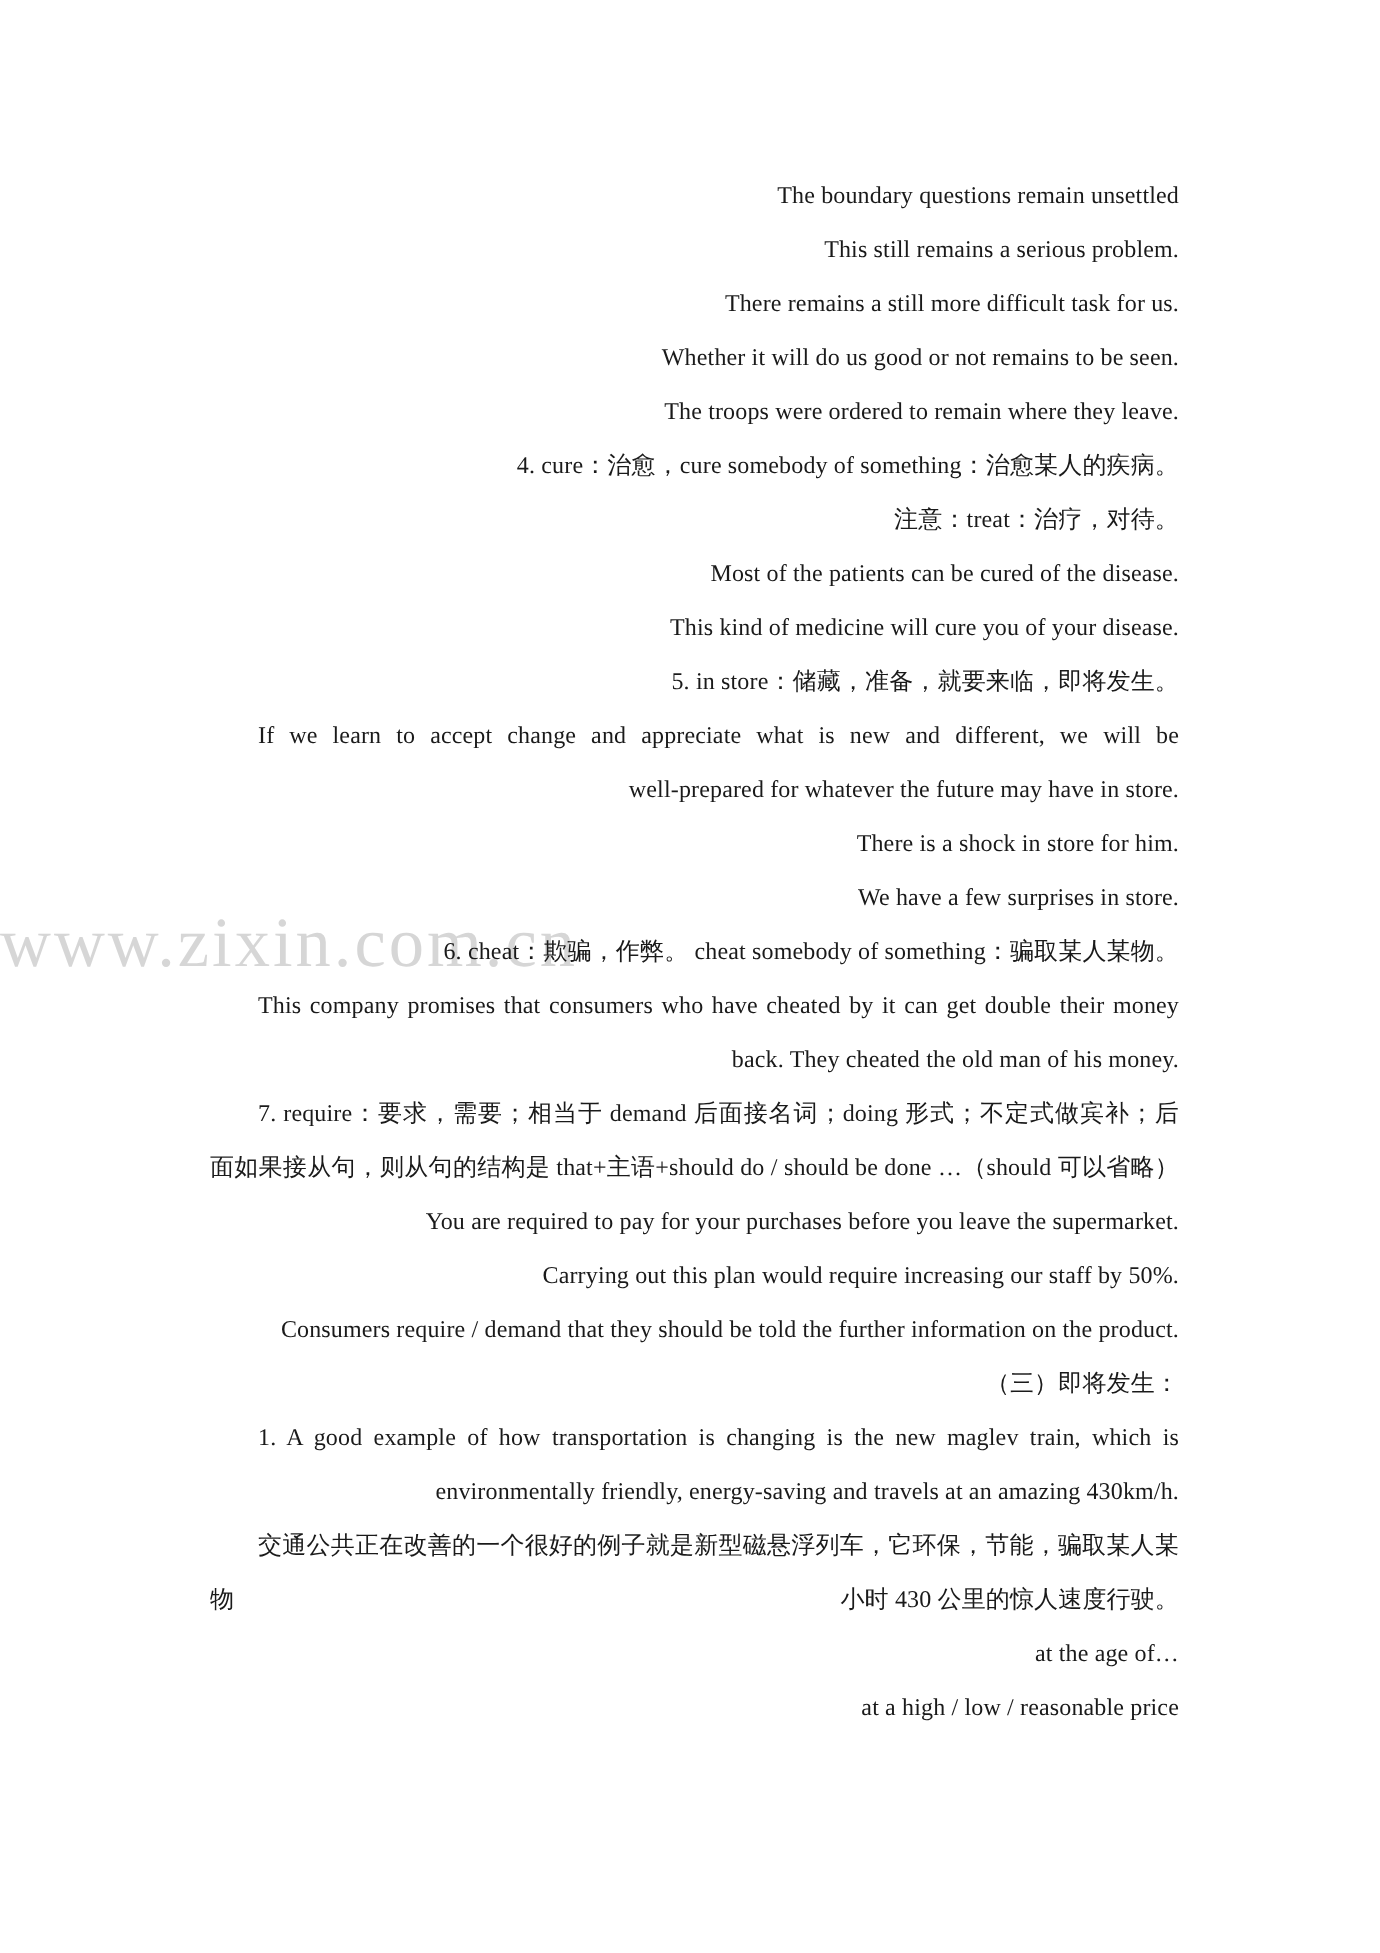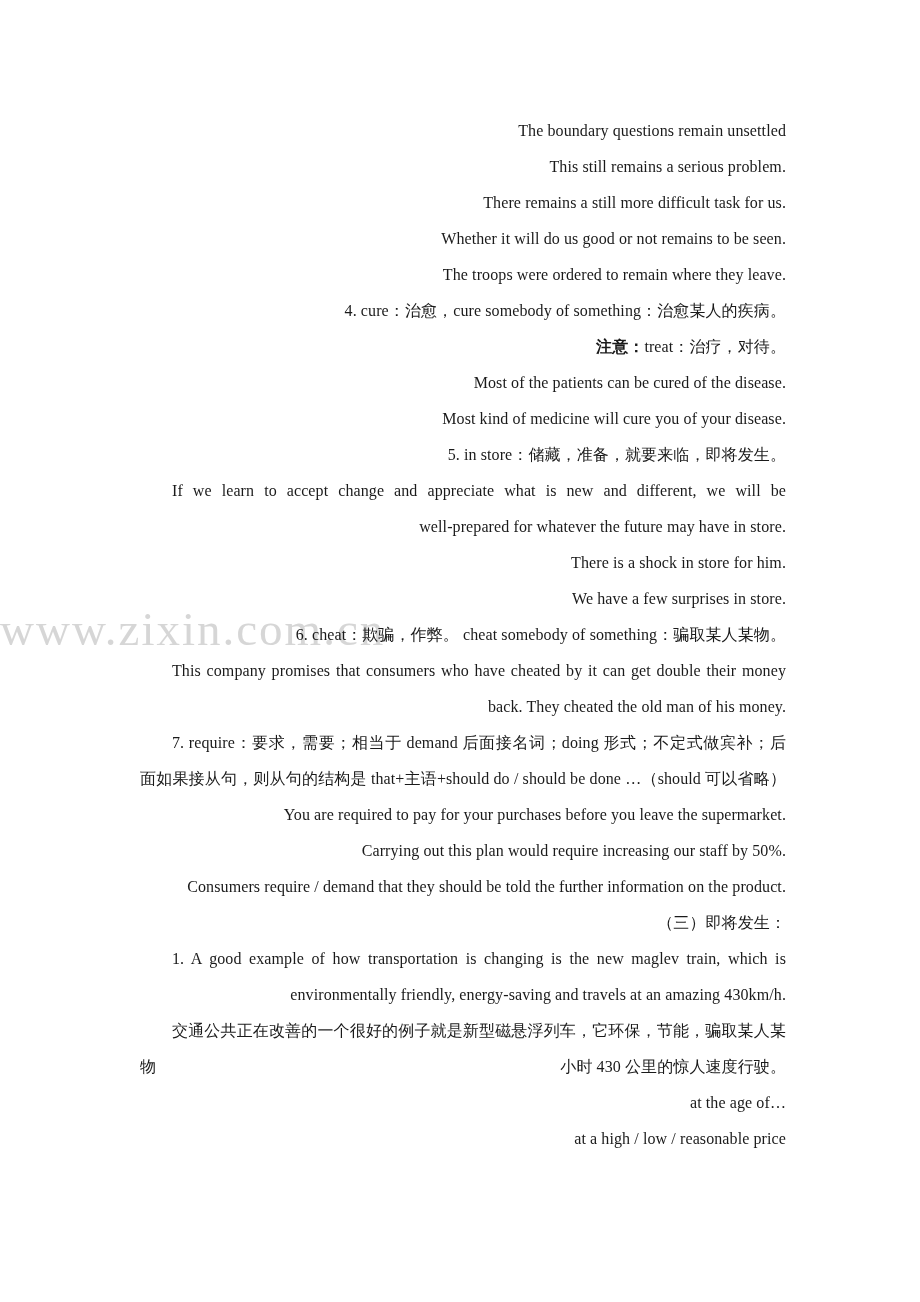--- a/index.html
+++ b/index.html
@@ -31,21 +31,21 @@
   }
   .line.indent {
     text-indent: 32px;
   }
   .line.justify {
     text-align: justify;
     text-align-last: justify;
     white-space: normal;
   }
   .bold {
-    font-weight: bold;
+    font-weight: normal;
   }
   .watermark {
     position: absolute;
     z-index: 0;
     top: 602px;
     left: 0;
     width: 100%;
     text-align: left;
     font-family: "Liberation Serif", "DejaVu Serif", serif;
     font-size: 47px;
@@ -62,21 +62,21 @@
   <div class="watermark">www.zixin.com.cn</div>
   <div class="doc-lines">
       <div class="line indent"><span>The boundary questions remain unsettled</span></div>
       <div class="line indent"><span>This still remains a serious problem.</span></div>
       <div class="line indent"><span>There remains a still more difficult task for us.</span></div>
       <div class="line indent"><span>Whether it will do us good or not remains to be seen.</span></div>
       <div class="line indent"><span>The troops were ordered to remain where they leave.</span></div>
       <div class="line indent"><span>4. cure：治愈，cure somebody of something：治愈某人的疾病。</span></div>
       <div class="line indent"><span class="bold">注意：</span><span>treat：治疗，对待。</span></div>
       <div class="line indent"><span>Most of the patients can be cured of the disease.</span></div>
-      <div class="line indent"><span>Most kind of medicine will cure you of your disease.</span></div>
+      <div class="line indent"><span>This kind of medicine will cure you of your disease.</span></div>
       <div class="line indent"><span>5. in store：储藏，准备，就要来临，即将发生。</span></div>
       <div class="line indent justify"><span>If we learn to accept change and appreciate what is new and different, we will be</span></div>
       <div class="line"><span>well-prepared for whatever the future may have in store.</span></div>
       <div class="line indent"><span>There is a shock in store for him.</span></div>
       <div class="line indent"><span>We have a few surprises in store.</span></div>
       <div class="line indent"><span>6. cheat：欺骗，作弊。 cheat somebody of something：骗取某人某物。</span></div>
       <div class="line indent justify"><span>This company promises that consumers who have cheated by it can get double their money</span></div>
       <div class="line"><span>back. They cheated the old man of his money.</span></div>
       <div class="line indent justify"><span>7. require：要求，需要；相当于 demand 后面接名词；doing 形式；不定式做宾补；后</span></div>
       <div class="line justify"><span>面如果接从句，则从句的结构是 that+主语+should do / should be done …（should 可以省略）</span></div>

